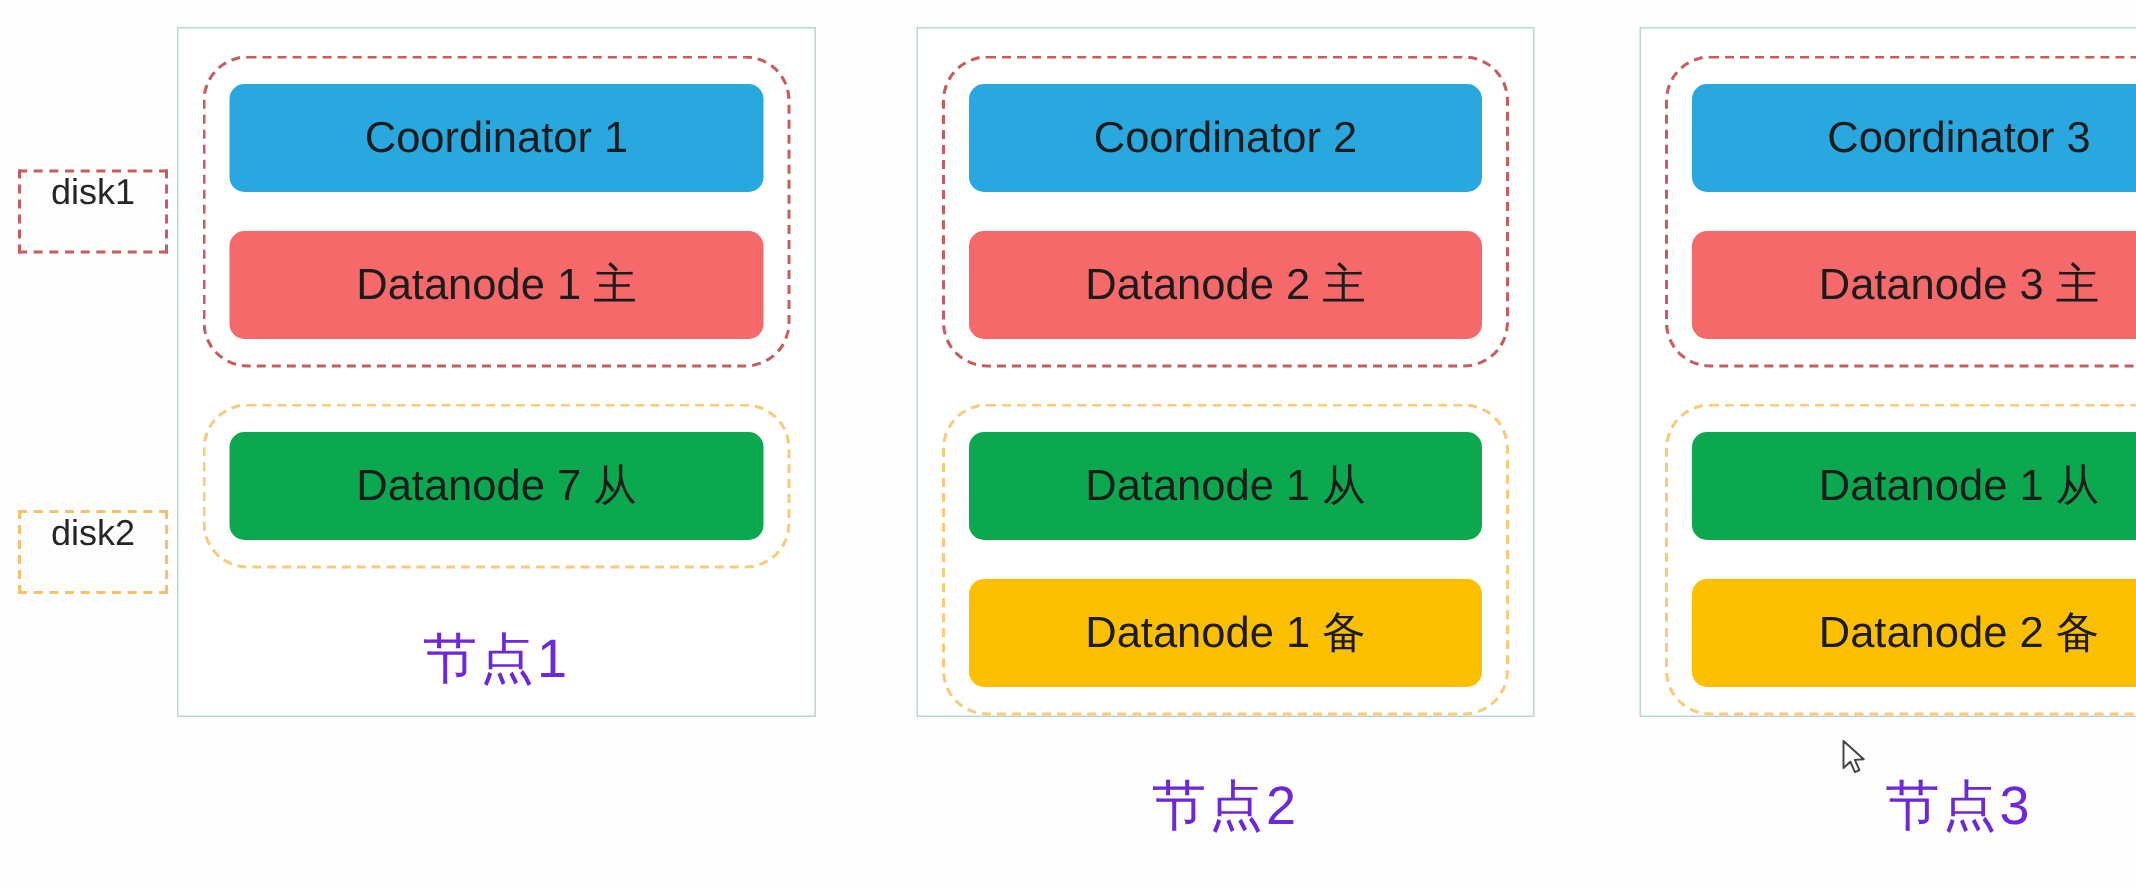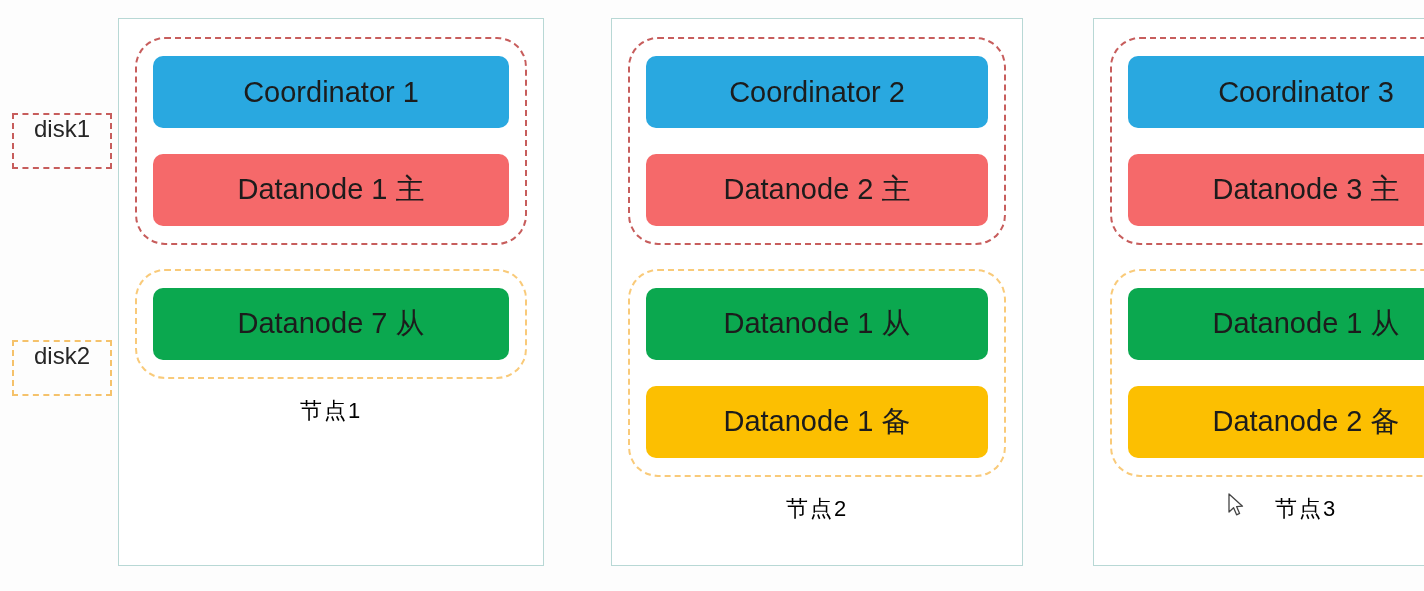--- a/index.html
+++ b/index.html
@@ -24,21 +24,21 @@
     color: #262626;
     background: #fdfdfd;
   }
   .disk-label.d1 { top: 113px; border: 2px dashed #c75d5c; }
   .disk-label.d2 { top: 340px; border: 2px dashed #f5c26b; }
 
   
   .node {
     position: absolute;
     top: 18px;
-    height: 548px;
+    height: 460px;
     background: #ffffff;
     border: 1px solid #b8d8d5;
     padding: 18px 16px 0 16px;
   }
   .node.n1 { left: 118px;  width: 426px; }
   .node.n2 { left: 611px;  width: 412px; }
   .node.n3 { left: 1093px; width: 426px; }
 
   
   .group {
@@ -60,24 +60,24 @@
     justify-content: center;
     font-size: 29px;
     color: #1c1c1c;
   }
   .pill.coordinator { background: #29a8e0; }
   .pill.primary     { background: #f5696a; text-align: right; }
   .pill.secondary   { background: #0ba84f; }
   .pill.backup      { background: #fcbf01; }
 
   .node-title {
-    margin-top: 17px;
+    margin-top: 36px;
     text-align: center;
-    font-size: 22px;
-    color: #000000;
+    font-size: 36px;
+    color: #6d28d9;
     letter-spacing: 2px;
   }
 
   .cursor {
     position: absolute;
     left: 1228px;
     top: 493px;
     width: 17px;
     height: 25px;
     pointer-events: none;

